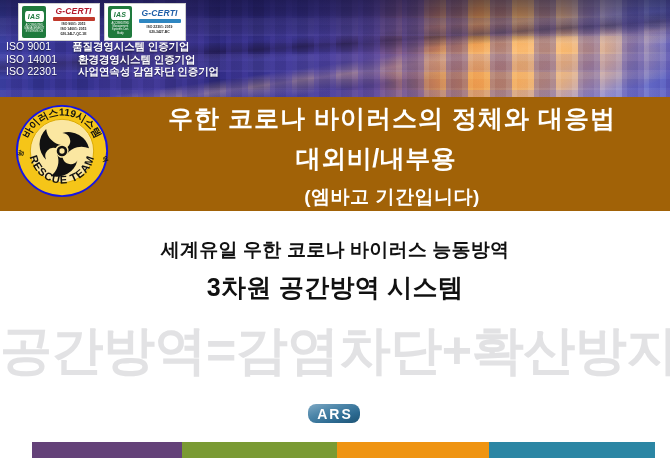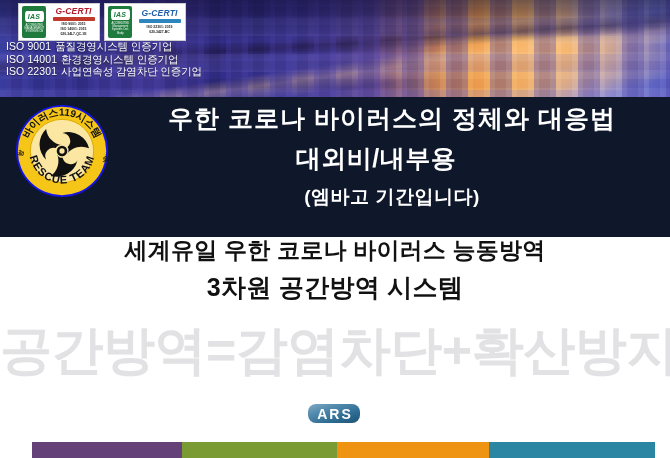--- a/index.html
+++ b/index.html
@@ -191,30 +191,30 @@
   .iso-line {
     color: #ffffff;
     font-size: 10.5px;
     line-height: 11.5px;
     white-space: nowrap;
     text-shadow: 0 1px 1px rgba(0,0,0,.45);
     margin-bottom: 1px;
     letter-spacing: -.1px;
   }
   .iso-line .code { letter-spacing: .1px; }
-  .iso-line .kr { font-weight: normal; margin-left: 4px; }
+  .iso-line .kr { font-weight: bold; margin-left: 21px; }
 
   
   .blue-banner {
     position: absolute;
     left: 0;
     top: 97px;
     width: 670px;
-    height: 140px;
-    background: #0f172a;
+    height: 114px;
+    background: #a16207;
     box-sizing: border-box;
   }
   .banner-title {
     position: absolute;
     left: 118px;
     top: 7px;
     width: 548px;
     text-align: center;
     color: #ffffff;
     font-weight: bold;
@@ -261,21 +261,21 @@
 
   
   .mid-line-1 {
     position: absolute;
     left: 0;
     top: 238px;
     width: 670px;
     text-align: center;
     color: #111111;
     font-weight: bold;
-    font-size: 23px;
+    font-size: 19px;
     line-height: 24px;
     letter-spacing: .2px;
     white-space: nowrap;
   }
   .mid-line-2 {
     position: absolute;
     left: 0;
     top: 272px;
     width: 670px;
     text-align: center;

